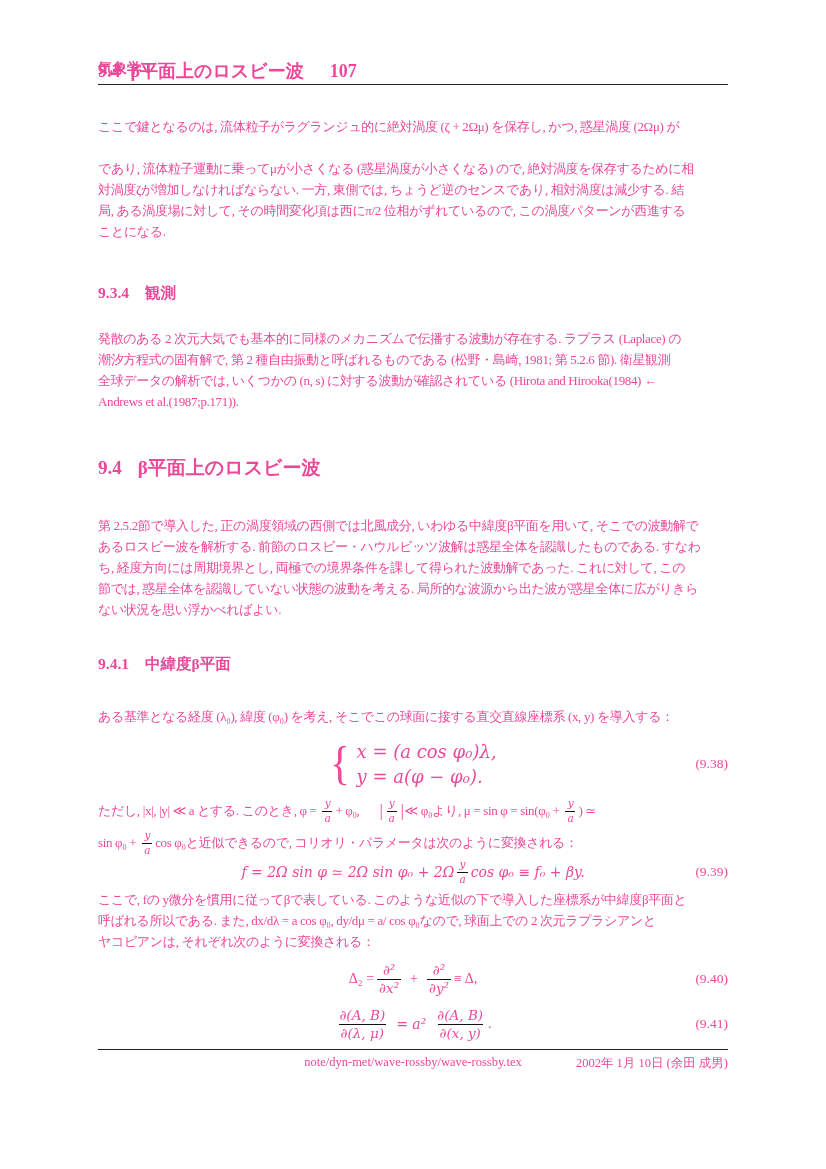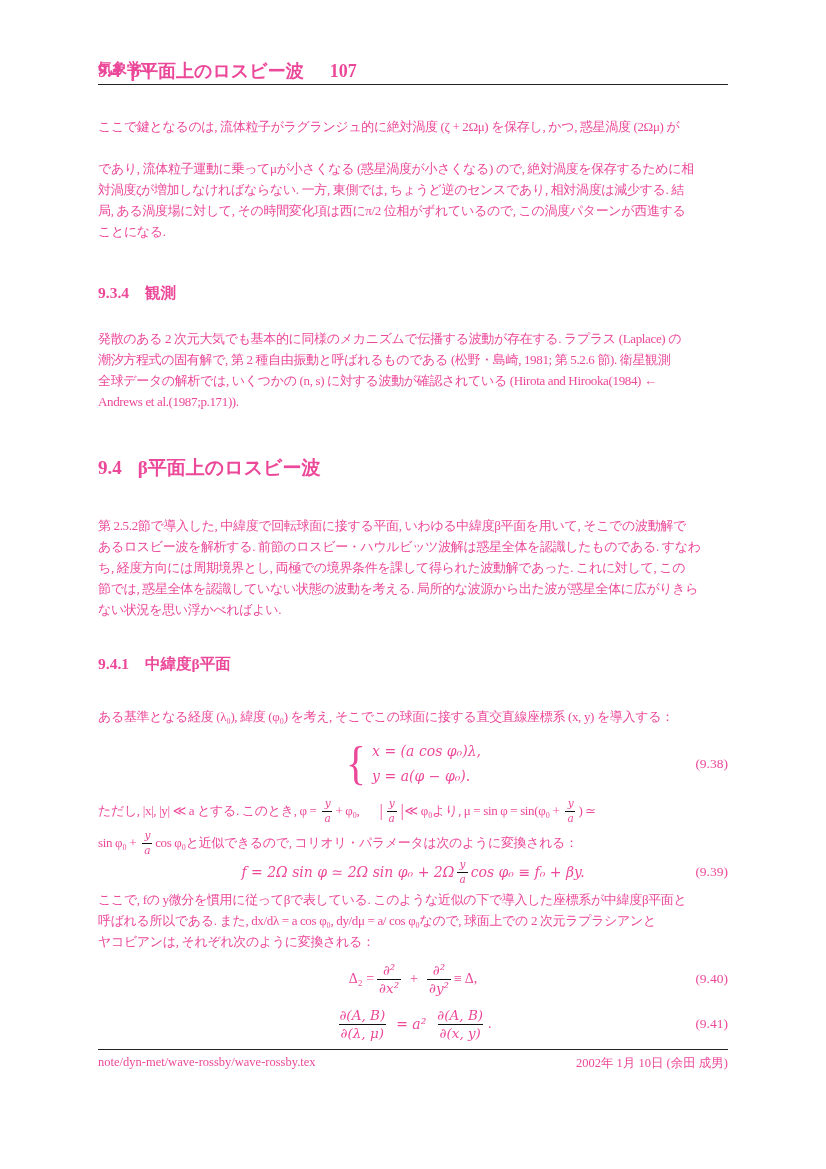--- a/index.html
+++ b/index.html
@@ -18,21 +18,21 @@
   
   .hdr-left { top: 59px; font-size: 14.5px; font-weight: bold; }
   .hdr-right { top: 59px; text-align: left; font-size: 18px; }
   .hdr-right .num { font-weight: bold; }
   .hdr-right .ttl { font-weight: bold; margin: 0 4px 0 10px; }
   .hdr-right .pg  { font-weight: bold; margin-left: 22px; }
   .rule { left: 98px; width: 630px; height: 0; border-top: 1.2px solid #222; }
   .hdr-rule { top: 84px; }
   .ftr-rule { top: 1049px; }
   .ftr { top: 1055px; font-size: 12.5px; }
-  .ftr-left { text-align: left; }
+  .ftr-left { text-align: center; }
   .ftr-right { text-align: right; }
 
   
   .line {
     position: absolute; left: 98px; width: 630px;
     font-size: 13px; letter-spacing: -0.35px;
     white-space: nowrap; line-height: 17px;
   }
   .heading { position: absolute; left: 98px; font-weight: bold; white-space: nowrap; }
   .h-sub { font-size: 15.5px; }
@@ -54,21 +54,21 @@
   }
   .frac { display: inline-flex; flex-direction: column; align-items: center;
           vertical-align: middle; line-height: 1.1; margin: 0 3px; }
   .frac .fnum { padding: 0 2px 1px; }
   .frac .fden { border-top: 1px solid #111; padding: 1px 2px 0; }
   .frac-lg .fnum, .frac-lg .fden { font-size: 13.5px; }
   .frac-sm .fnum, .frac-sm .fden { font-size: 10.5px; }
   .cases { display: flex; align-items: center; }
   .cases .brace { font-size: 46px; font-weight: 400; line-height: 50px;
                   margin-right: 5px; transform: scaleX(0.9); }
-  .cases .rows div { line-height: 25px; font-size: 14px; }
+  .cases .rows div { line-height: 25px; font-size: 18px; }
   .mathline {
     position: absolute; left: 98px; width: 630px;
     display: flex; align-items: center;
     font-size: 13px; letter-spacing: -0.35px; white-space: nowrap;
   }
   .mathline .tx { margin-right: 3px; }
   .gap { display: inline-block; width: 16px; }
   .vbar { font-size: 17px; margin: 0 1px; }
   .plus { margin: 0 6px; }
   .mid { margin: 0 6px; }
@@ -96,21 +96,21 @@
 
   <div class="line" style="top:330px">発散のある 2 次元大気でも基本的に同様のメカニズムで伝播する波動が存在する. ラプラス (Laplace) の</div>
   <div class="line" style="top:351px">潮汐方程式の固有解で, 第 2 種自由振動と呼ばれるものである (松野・島崎, 1981; 第 5.2.6 節). 衛星観測</div>
   <div class="line" style="top:372px">全球データの解析では, いくつかの (n, s) に対する波動が確認されている (Hirota and Hirooka(1984) ←</div>
   <div class="line" style="top:393px">Andrews et al.(1987;p.171)).</div>
 
   <div class="heading h-sec" style="top:455px">
     <span class="h-num">9.4</span><span>β平面上のロスビー波</span>
   </div>
 
-  <div class="line" style="top:517px">第 2.5.2節で導入した, 中緯度で回転球面に接する平面, いわゆる中緯度β平面を用いて, そこでの波動解で</div>
+  <div class="line" style="top:517px">第 2.5.2節で導入した, 正の渦度領域の西側では北風成分, いわゆる中緯度β平面を用いて, そこでの波動解で</div>
   <div class="line" style="top:538px">あるロスビー波を解析する. 前節のロスビー・ハウルビッツ波解は惑星全体を認識したものである. すなわ</div>
   <div class="line" style="top:559px">ち, 経度方向には周期境界とし, 両極での境界条件を課して得られた波動解であった. これに対して, この</div>
   <div class="line" style="top:580px">節では, 惑星全体を認識していない状態の波動を考える. 局所的な波源から出た波が惑星全体に広がりきら</div>
   <div class="line" style="top:601px">ない状況を思い浮かべればよい.</div>
 
   <div class="heading h-sub" style="top:654px">
     <span class="h-num">9.4.1</span><span>中緯度β平面</span>
   </div>
 
   <div class="line" style="top:708px">ある基準となる経度 (λ₀), 緯度 (φ₀) を考え, そこでこの球面に接する直交直線座標系 (x, y) を導入する：</div>

